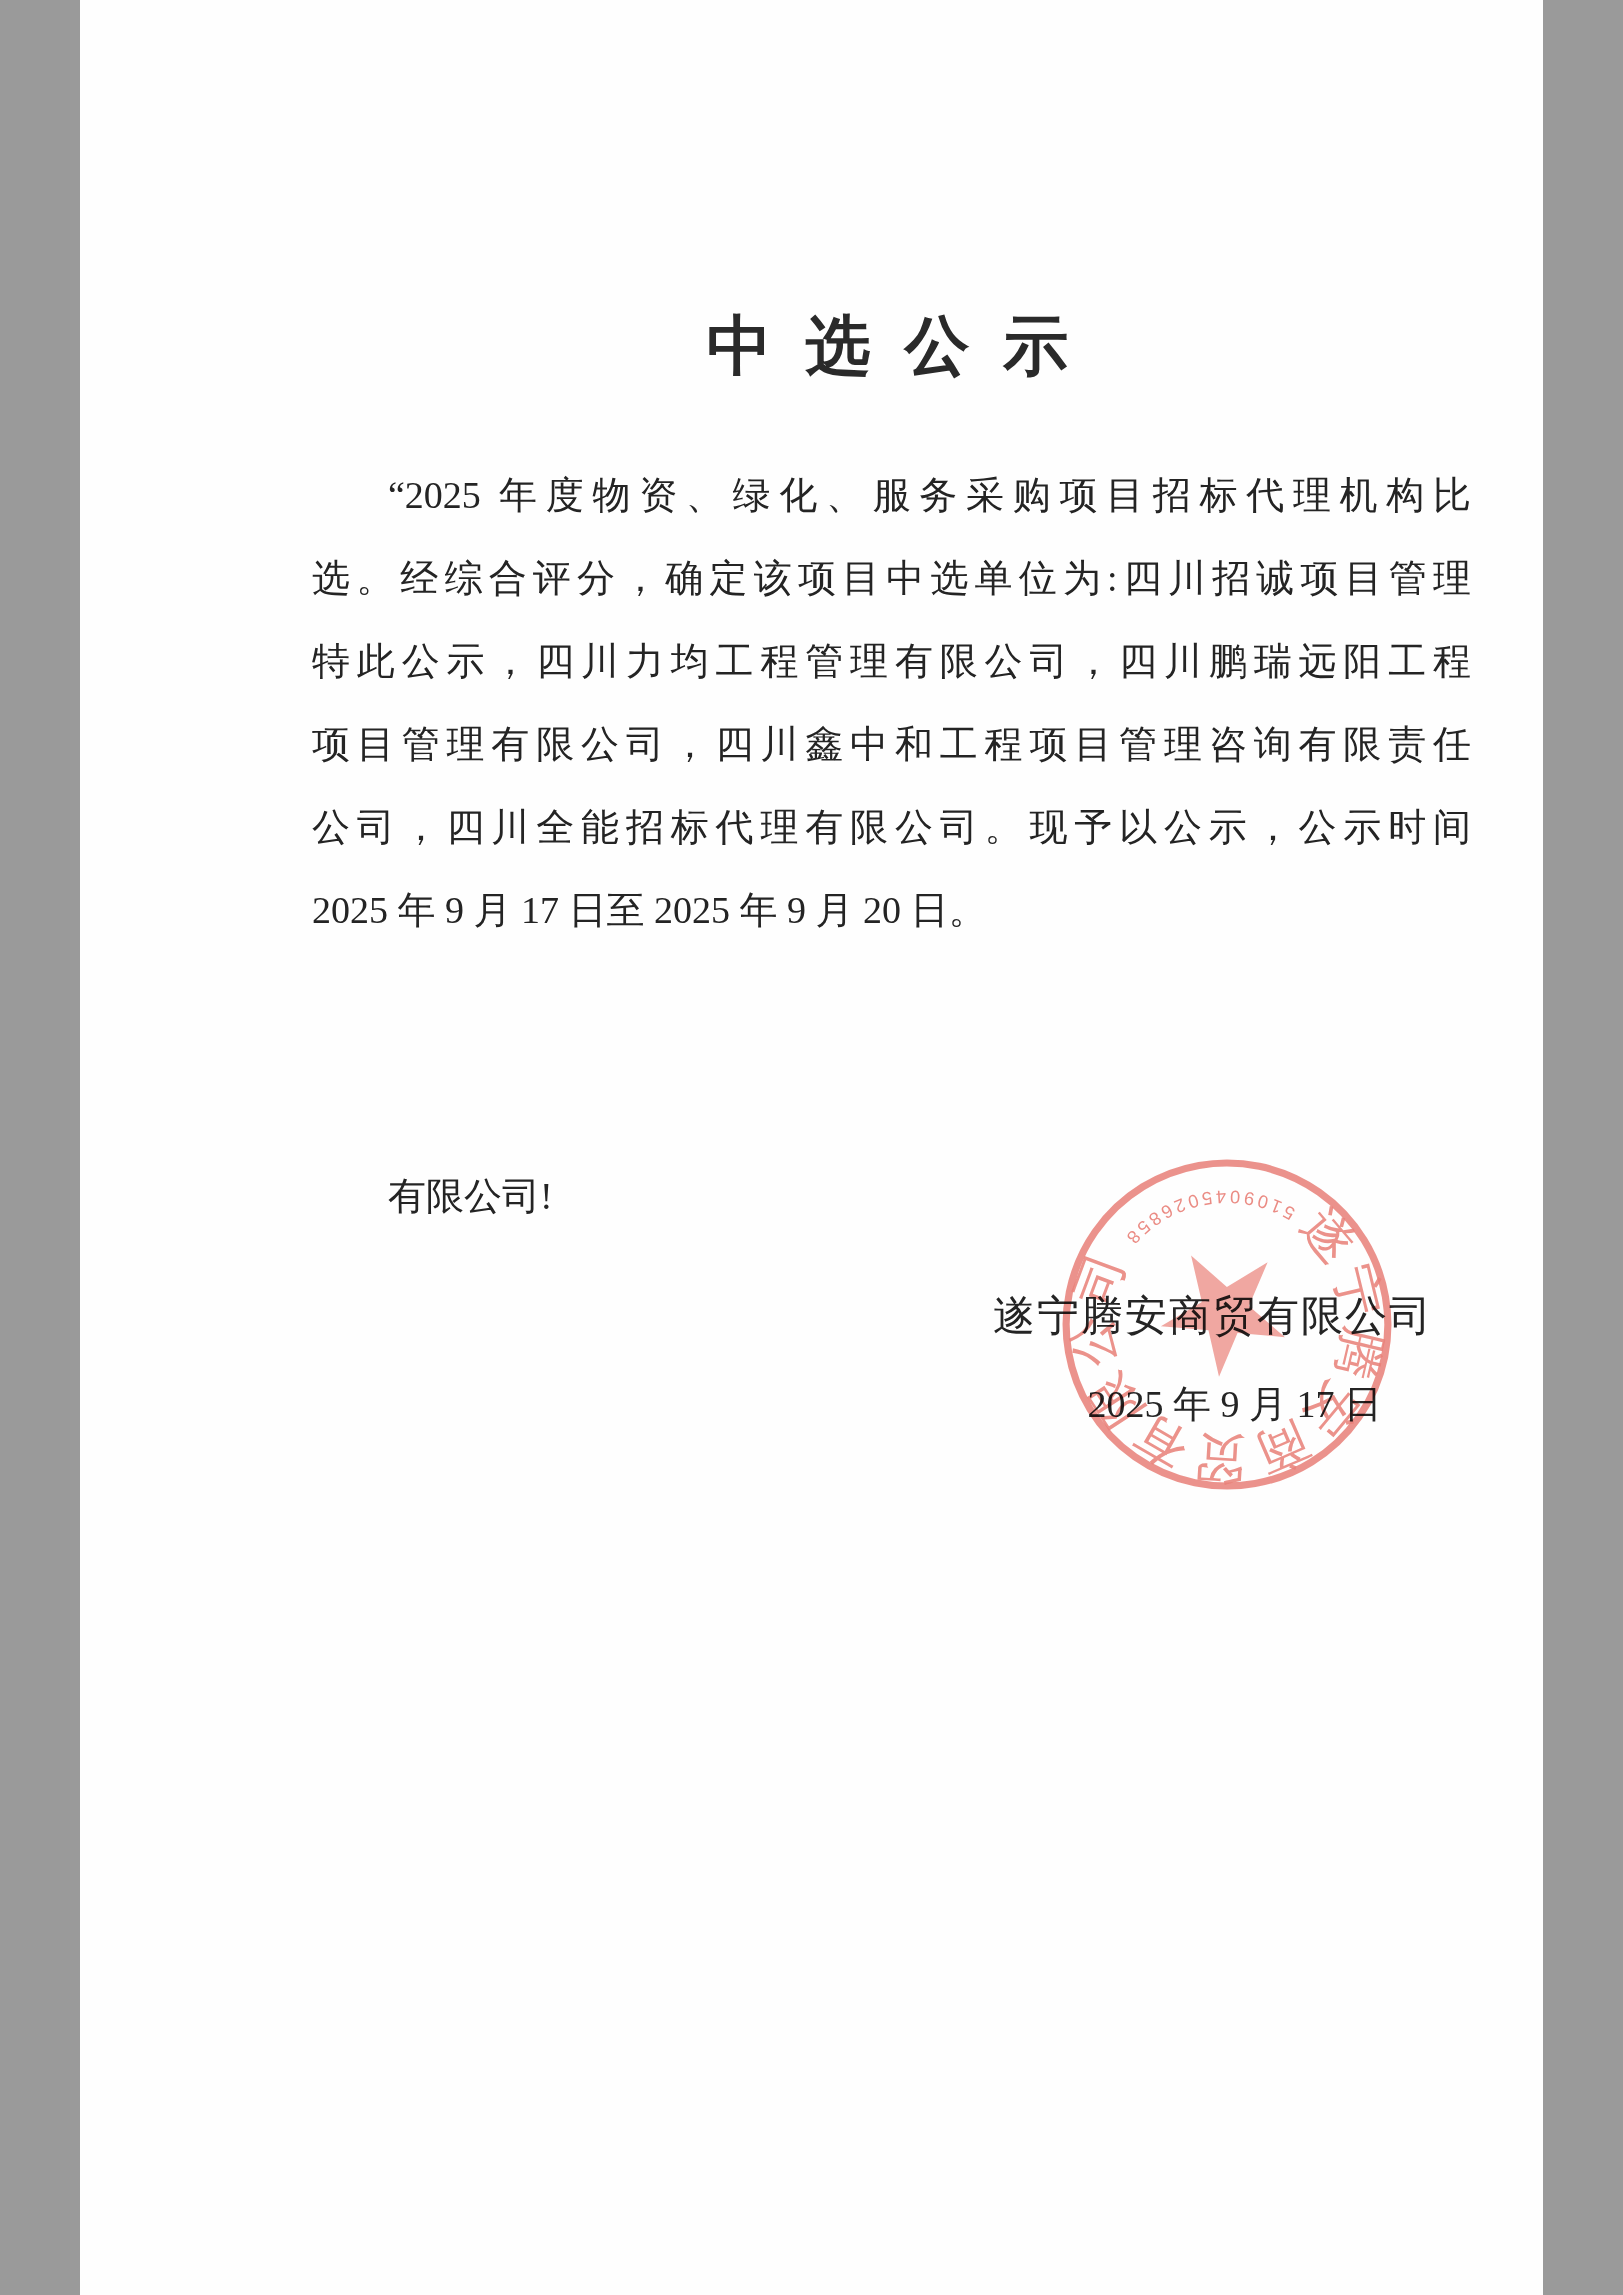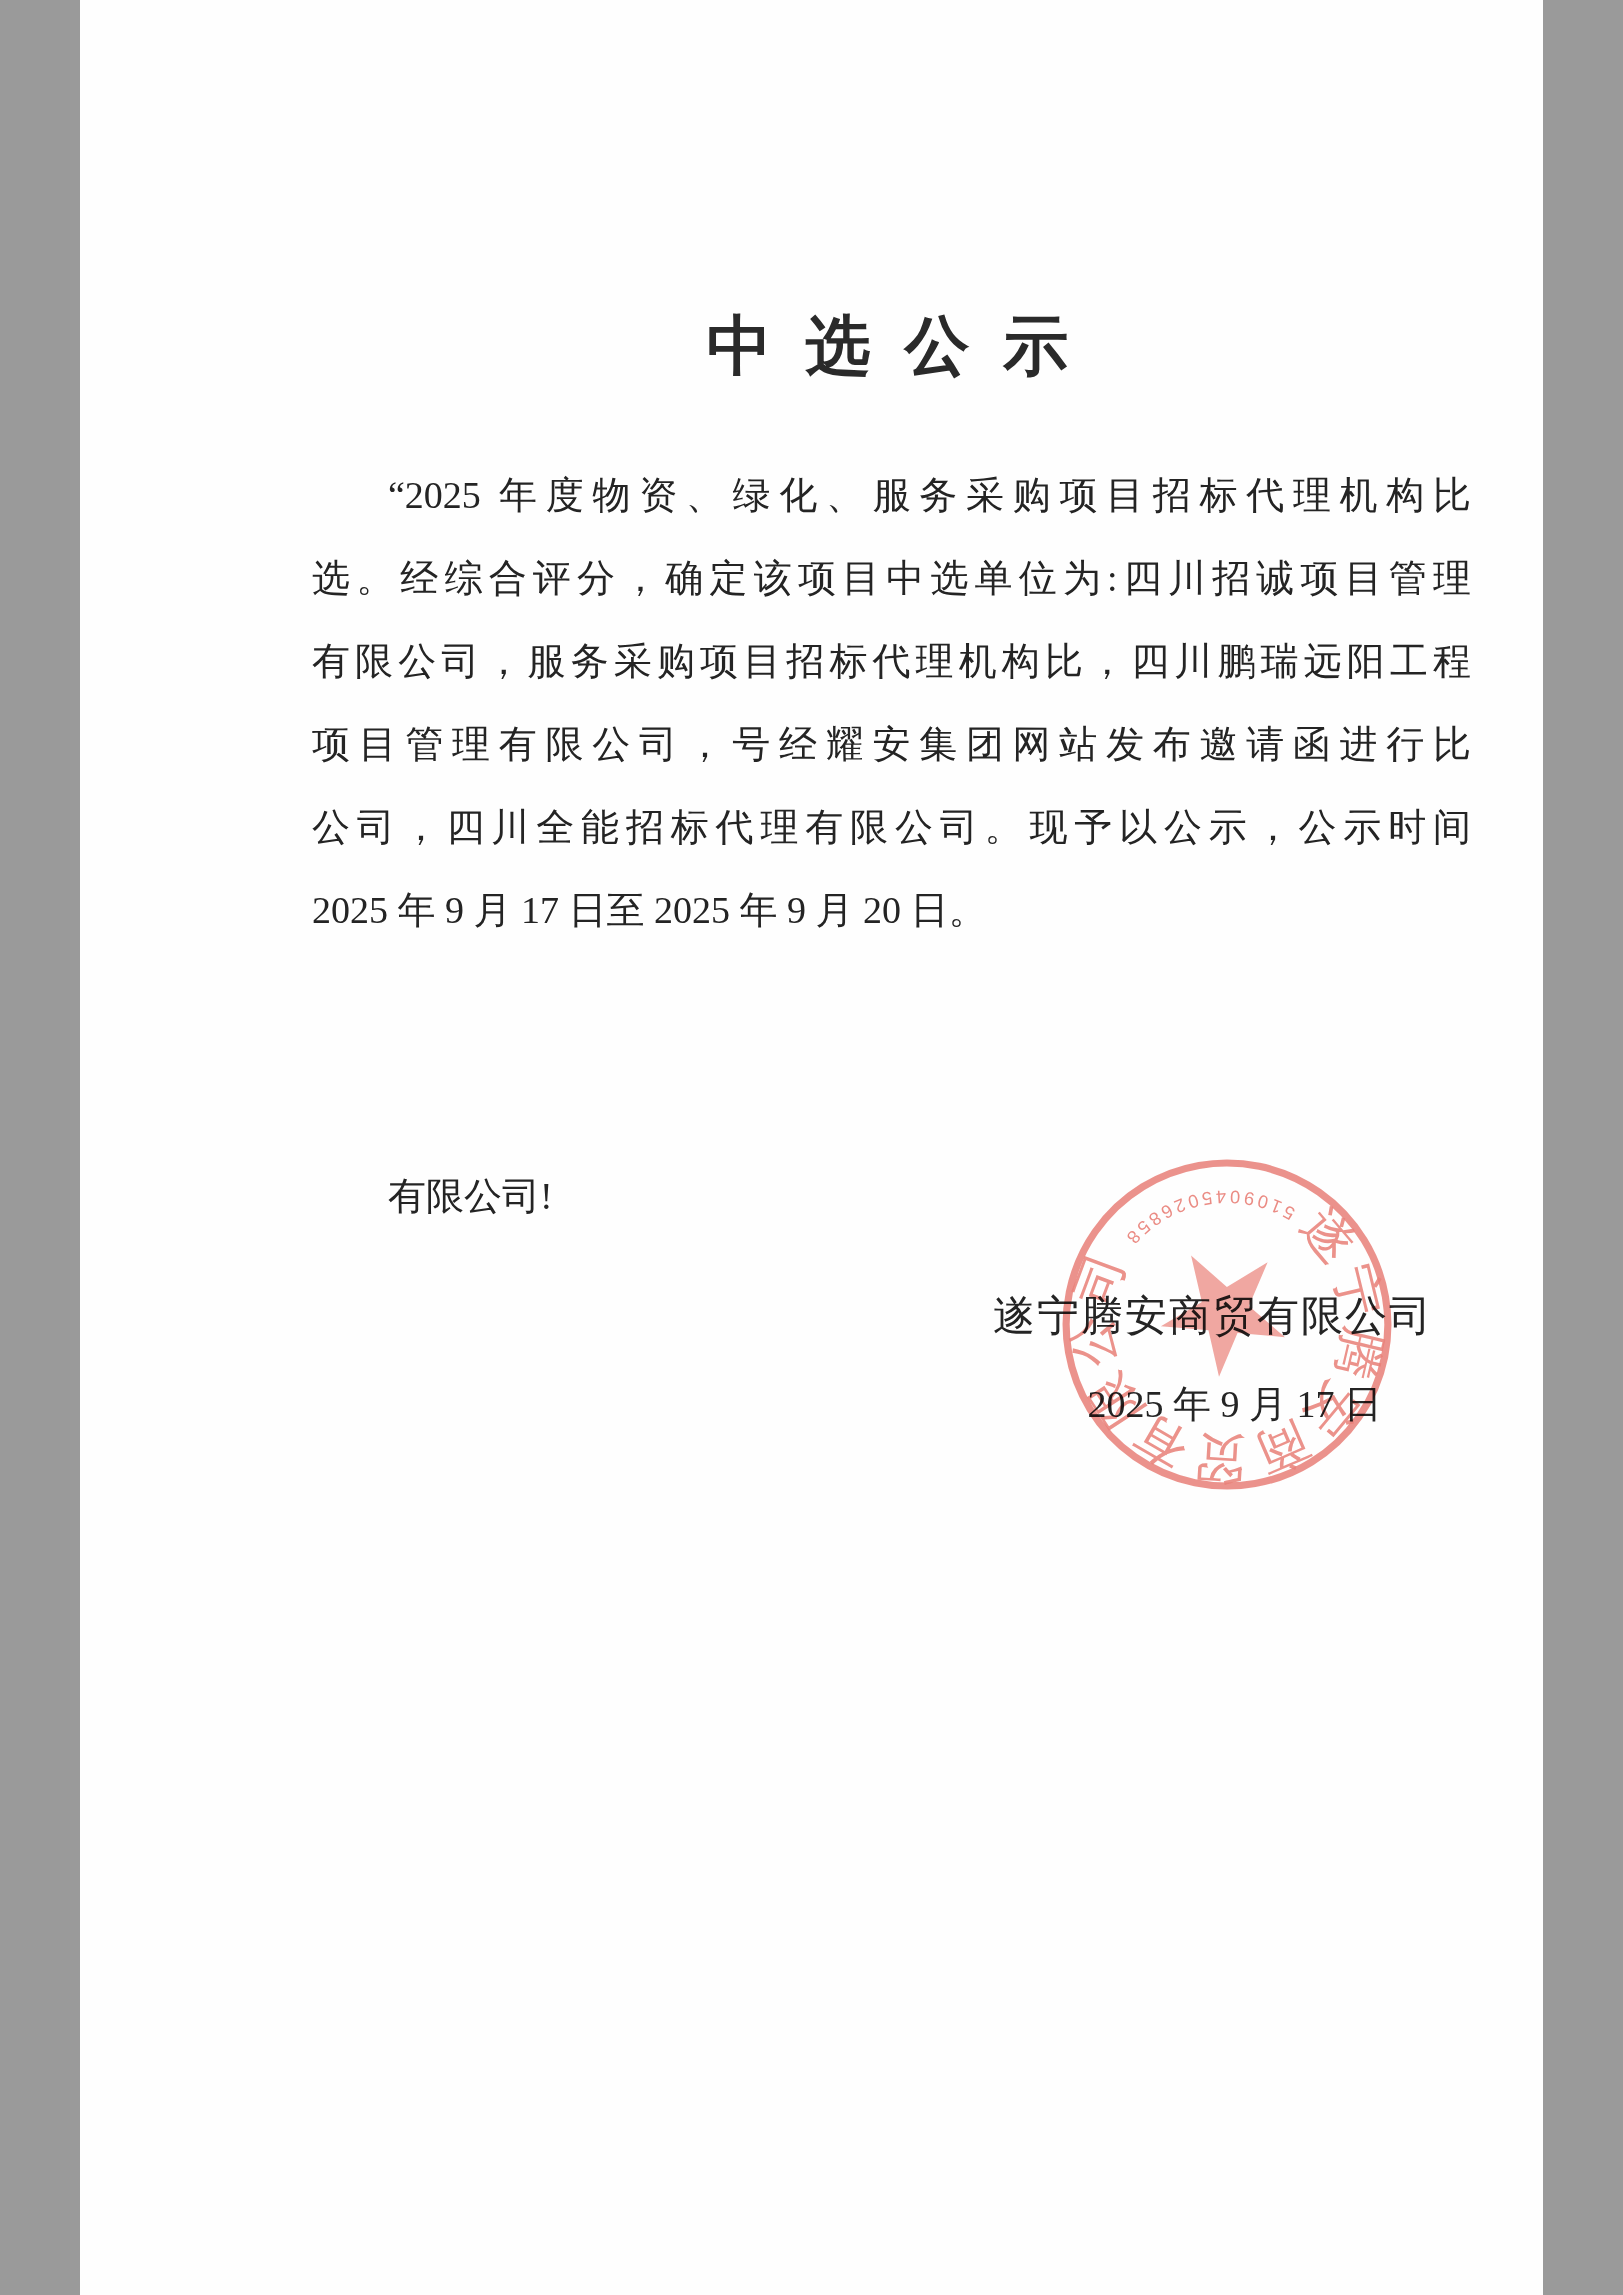--- a/index.html
+++ b/index.html
@@ -103,22 +103,22 @@
 </head>
 <body>
 
 <div class="page">
 
   <div class="doc-title">中 选 公 示</div>
 
   <div class="body-block">
     <div class="bline just first">“2025 年度物资、绿化、服务采购项目招标代理机构比</div>
     <div class="bline just">选。经综合评分，确定该项目中选单位为:四川招诚项目管理</div>
-    <div class="bline just">有限公司，服务采购项目招标代理机构比，四川鹏瑞远阳工程</div>
-    <div class="bline just">项目管理有限公司，号经耀安集团网站发布邀请函进行比</div>
+    <div class="bline just">特此公示，四川力均工程管理有限公司，四川鹏瑞远阳工程</div>
+    <div class="bline just">项目管理有限公司，四川鑫中和工程项目管理咨询有限责任</div>
     <div class="bline just">公司，四川全能招标代理有限公司。现予以公示，公示时间</div>
     <div class="bline">2025 年 9 月 17 日至 2025 年 9 月 20 日。</div>
   </div>
 
   <div class="closing">有限公司!</div>
 
   <div class="sig-company">遂宁腾安商贸有限公司</div>
 
   <div class="sig-date">2025 年 9 月 17 日</div>
 

